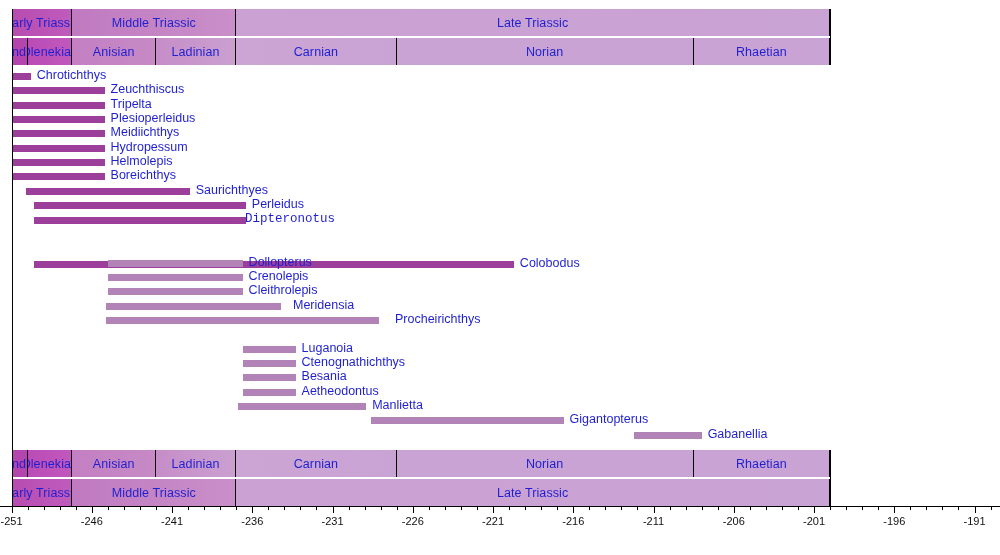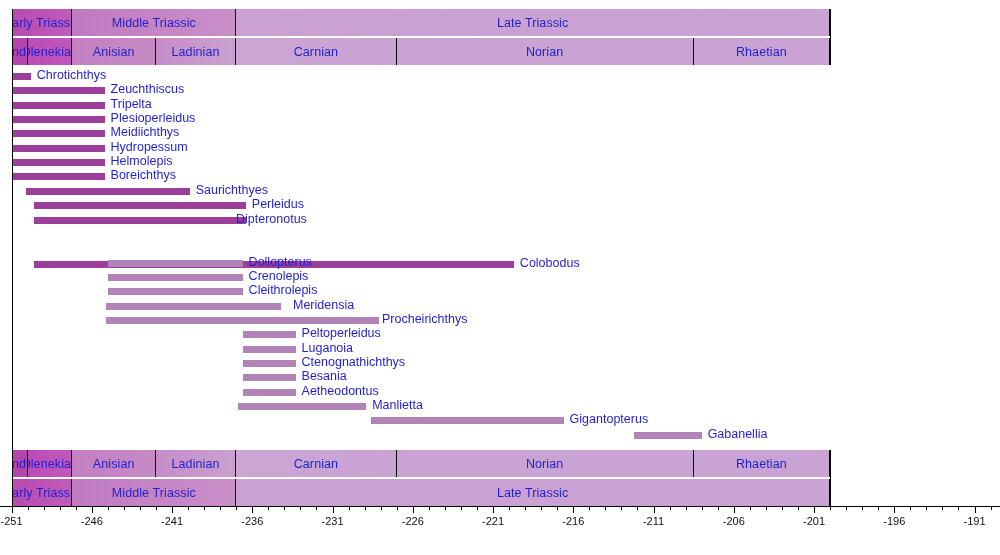--- a/index.html
+++ b/index.html
@@ -143,21 +143,21 @@
       <div class="row" style="top: 114.8px;">
         <div class="bar dark" style="left: 25.945px; width: 163.71px;"></div>
         <div class="taxon" style="left: 195.655px;">Saurichthyes</div>
       </div>
       <div class="row" style="top: 129.15px;">
         <div class="bar dark" style="left: 33.97px; width: 211.86px;"></div>
         <div class="taxon" style="left: 251.83px;">Perleidus</div>
       </div>
       <div class="row" style="top: 143.5px;">
         <div class="bar dark" style="left: 33.97px; width: 211.86px;"></div>
-        <div class="taxon" style="left: 236px;">Dipteronotus</div>
+        <div class="taxon" style="left: 245px; font-family: Liberation Mono, monospace;">Dipteronotus</div>
       </div>
       <div class="row" style="top: 172.2px; margin-top: 16px;">
         <div class="bar dark" style="left: 33.97px; width: 479.895px;"></div>
         <div class="taxon" style="left: 519.865px;">Colobodus</div>
       </div>
       <div class="row" style="top: 186.55px;">
         <div class="bar light" style="left: 107.8px; width: 134.82px;"></div>
         <div class="taxon" style="left: 248.62px;">Dollopterus</div>
       </div>
       <div class="row" style="top: 200.9px;">
@@ -167,25 +167,21 @@
       <div class="row" style="top: 215.25px;">
         <div class="bar light" style="left: 107.8px; width: 134.82px;"></div>
         <div class="taxon" style="left: 248.62px;">Cleithrolepis</div>
       </div>
       <div class="row" style="top: 229.6px;">
         <div class="bar light" style="left: 106.195px; width: 174.945px;"></div>
         <div class="taxon" style="left: 293px;">Meridensia</div>
       </div>
       <div class="row" style="top: 243.95px;">
         <div class="bar light" style="left: 106.195px; width: 272.85px;"></div>
-        <div class="taxon" style="left: 382px;">Procheirichthys</div>
-      </div>
-      <div class="row" style="top: 258.3px;">
-        <div class="bar light" style="left: 242.62px; width: 52.965px;"></div>
-        <div class="taxon" style="left: 301.585px;">Peltoperleidus</div>
+        <div class="taxon" style="left: 395px;">Procheirichthys</div>
       </div>
       <div class="row" style="top: 272.65px;">
         <div class="bar light" style="left: 242.62px; width: 52.965px;"></div>
         <div class="taxon" style="left: 301.585px;">Luganoia</div>
       </div>
       <div class="row" style="top: 287px;">
         <div class="bar light" style="left: 242.62px; width: 52.965px;"></div>
         <div class="taxon" style="left: 301.585px;">Ctenognathichthys</div>
       </div>
       <div class="row" style="top: 301.35px;">

